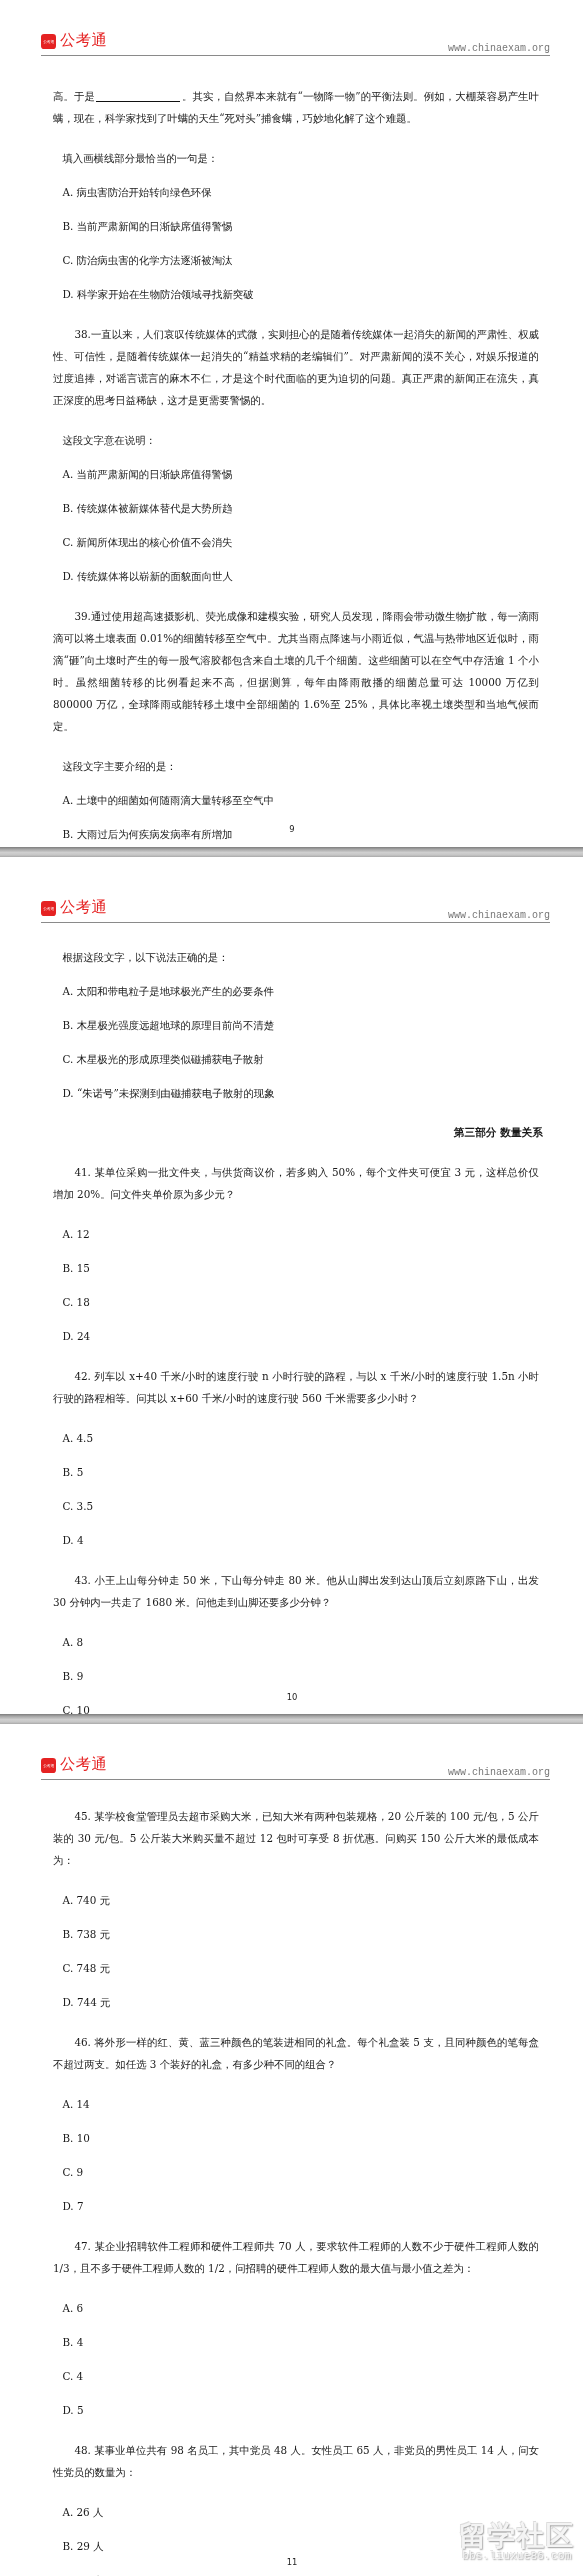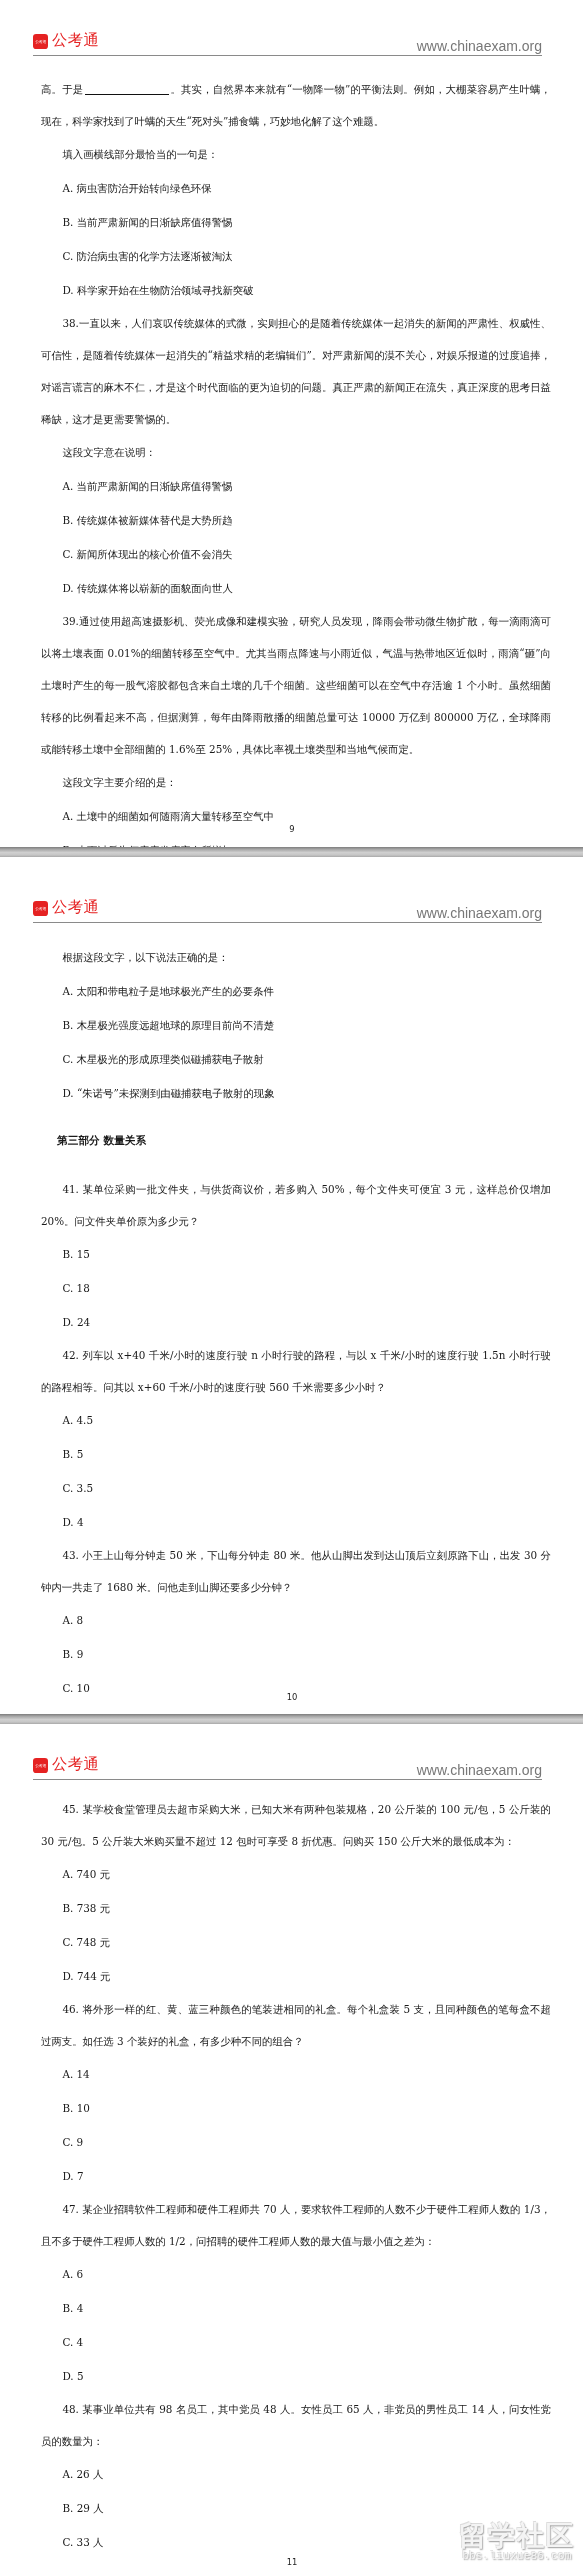--- a/index.html
+++ b/index.html
@@ -1,35 +1,35 @@
 <!DOCTYPE html>
 <html style="font-size:12.2px"><head>
 <meta charset="utf-8">
 <style>
   html, body { margin: 0; padding: 0; background: #ffffff; }
   body { width: 584px; height: 2576px; position: relative; overflow: hidden;
          font-family: "DejaVu Serif", "Liberation Serif", serif; color: #1a1a1a; }
   .page { position: absolute; left: 0; width: 584px; background: #fff; }
   .sep { position: absolute; left: 0; width: 584px; height: 10px;
          background: linear-gradient(to bottom, #7d7d7d 0%, #a9a9a9 25%, #cfcfcf 55%, #c6c6c6 80%, #a8a8a8 100%); }
-  .hdr { position: absolute; left: 33px; width: 509px; height: 26px; border-bottom: 0.8px solid #8a8a8a; }
+  .hdr { position: absolute; left: 41px; width: 509px; height: 26px; border-bottom: 0.8px solid #8a8a8a; }
   .logo-box { position: absolute; left: 0; top: 4.6px; width: 15.3px; height: 15.3px; background: #e52222;
               border-radius: 3.1px; color: #fff; font-family: "DejaVu Sans", sans-serif; font-size: 3.8px;
               line-height: 15.3px; text-align: center; letter-spacing: -0.2px; overflow: hidden; }
   .logo-text { position: absolute; left: 19px; top: 0.8px; color: #e52222; font-family: "DejaVu Sans", sans-serif;
                font-size: 15.3px; line-height: 20px; letter-spacing: 0.4px; }
-  .site { position: absolute; right: 0; bottom: 1.5px; color: #777; font-family: Liberation Sans, sans-serif;
-          font-size: 14px; }
+  .site { position: absolute; right: 0; bottom: 1.5px; color: #777; font-family: Liberation Mono, monospace;
+          font-size: 10px; }
   .body { position: absolute; left: 41px; width: 510px; font-size: 10.4px; }
-  .p { line-height: 32px; text-align: justify; text-align-last: left; margin: 0; }
+  .p { line-height: 22px; text-align: justify; text-align-last: left; margin: 12px; }
   .p.ind { text-indent: 21.4px; }
   .opt { line-height: 34px; margin: 0; padding-left: 21.4px; }
   .blank { display: inline-block; width: 84px; border-bottom: 0.9px solid #111; height: 10.7px; vertical-align: -1.5px; margin: 0 1.5px; }
-  .section-title { text-align: left; font-weight: bold; font-family: "DejaVu Sans", sans-serif; font-size: 10.7px;
-                   line-height: 30.5px; margin: 16px; }
+  .section-title { text-align: right; font-weight: bold; font-family: "DejaVu Sans", sans-serif; font-size: 10.7px;
+                   line-height: 30.5px; margin: 8px; }
   .pnum { position: absolute; left: 0; width: 584px; text-align: center; font-family: "DejaVu Sans", sans-serif;
           font-size: 8.4px; color: #222; }
   .wm { position: absolute; right: 9.2px; bottom: 13.7px; text-align: center; color: #f4f4f4;
         text-shadow: 0.8px 0.8px 1.5px #9a9a9a, -0.8px -0.8px 0 #ddd; font-family: "DejaVu Sans", sans-serif; }
   .wm .big { font-size: 27.5px; font-weight: bold; letter-spacing: 1.5px; line-height: 29px; }
   .wm .small { font-size: 11.4px; line-height: 12.2px; font-family: Liberation Mono, monospace; }
 </style>
 </head>
 <body>
 
@@ -72,20 +72,21 @@
     <div class="site">www.chinaexam.org</div>
   </div>
   <div class="body" style="top:83px;">
     <p class="opt">根据这段文字，以下说法正确的是：</p>
     <p class="opt">A. 太阳和带电粒子是地球极光产生的必要条件</p>
     <p class="opt">B. 木星极光强度远超地球的原理目前尚不清楚</p>
     <p class="opt">C. 木星极光的形成原理类似磁捕获电子散射</p>
     <p class="opt">D. “朱诺号”未探测到由磁捕获电子散射的现象</p>
     <p class="section-title">第三部分 数量关系</p>
     <p class="p ind">41. 某单位采购一批文件夹，与供货商议价，若多购入 50%，每个文件夹可便宜 3 元，这样总价仅增加 20%。问文件夹单价原为多少元？</p>
+    <p class="opt">A. 12</p>
     <p class="opt">B. 15</p>
     <p class="opt">C. 18</p>
     <p class="opt">D. 24</p>
     <p class="p ind">42. 列车以 x+40 千米/小时的速度行驶 n 小时行驶的路程，与以 x 千米/小时的速度行驶 1.5n 小时行驶的路程相等。问其以 x+60 千米/小时的速度行驶 560 千米需要多少小时？</p>
     <p class="opt">A. 4.5</p>
     <p class="opt">B. 5</p>
     <p class="opt">C. 3.5</p>
     <p class="opt">D. 4</p>
     <p class="p ind">43. 小王上山每分钟走 50 米，下山每分钟走 80 米。他从山脚出发到达山顶后立刻原路下山，出发 30 分钟内一共走了 1680 米。问他走到山脚还要多少分钟？</p>
     <p class="opt">A. 8</p>

